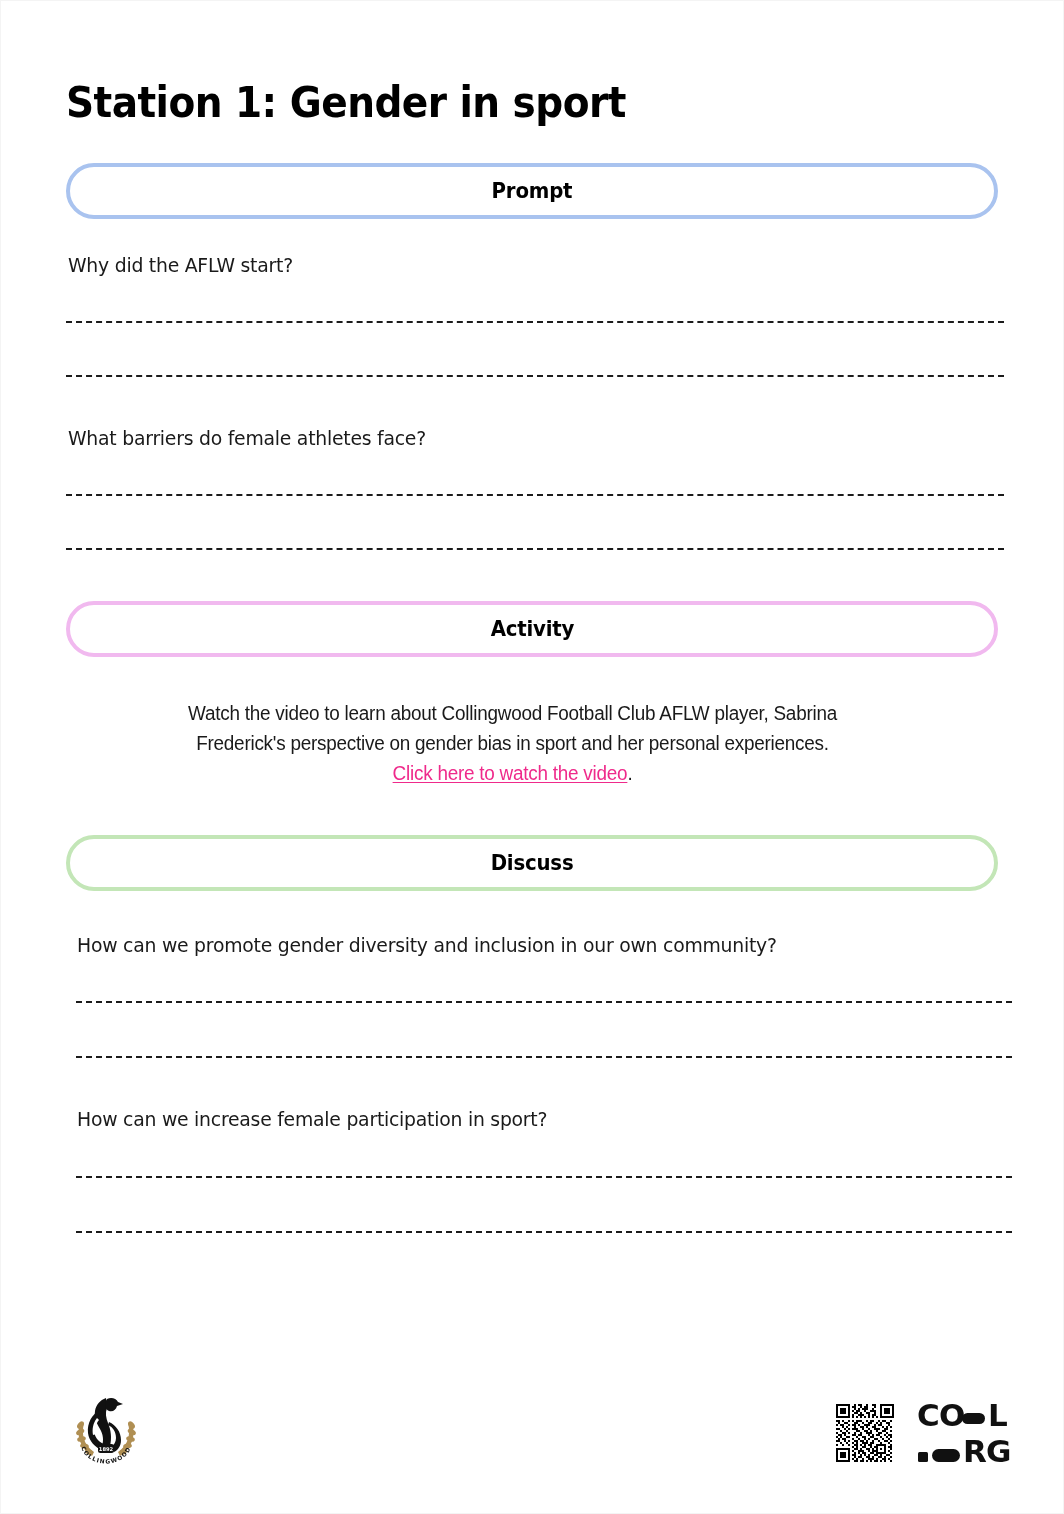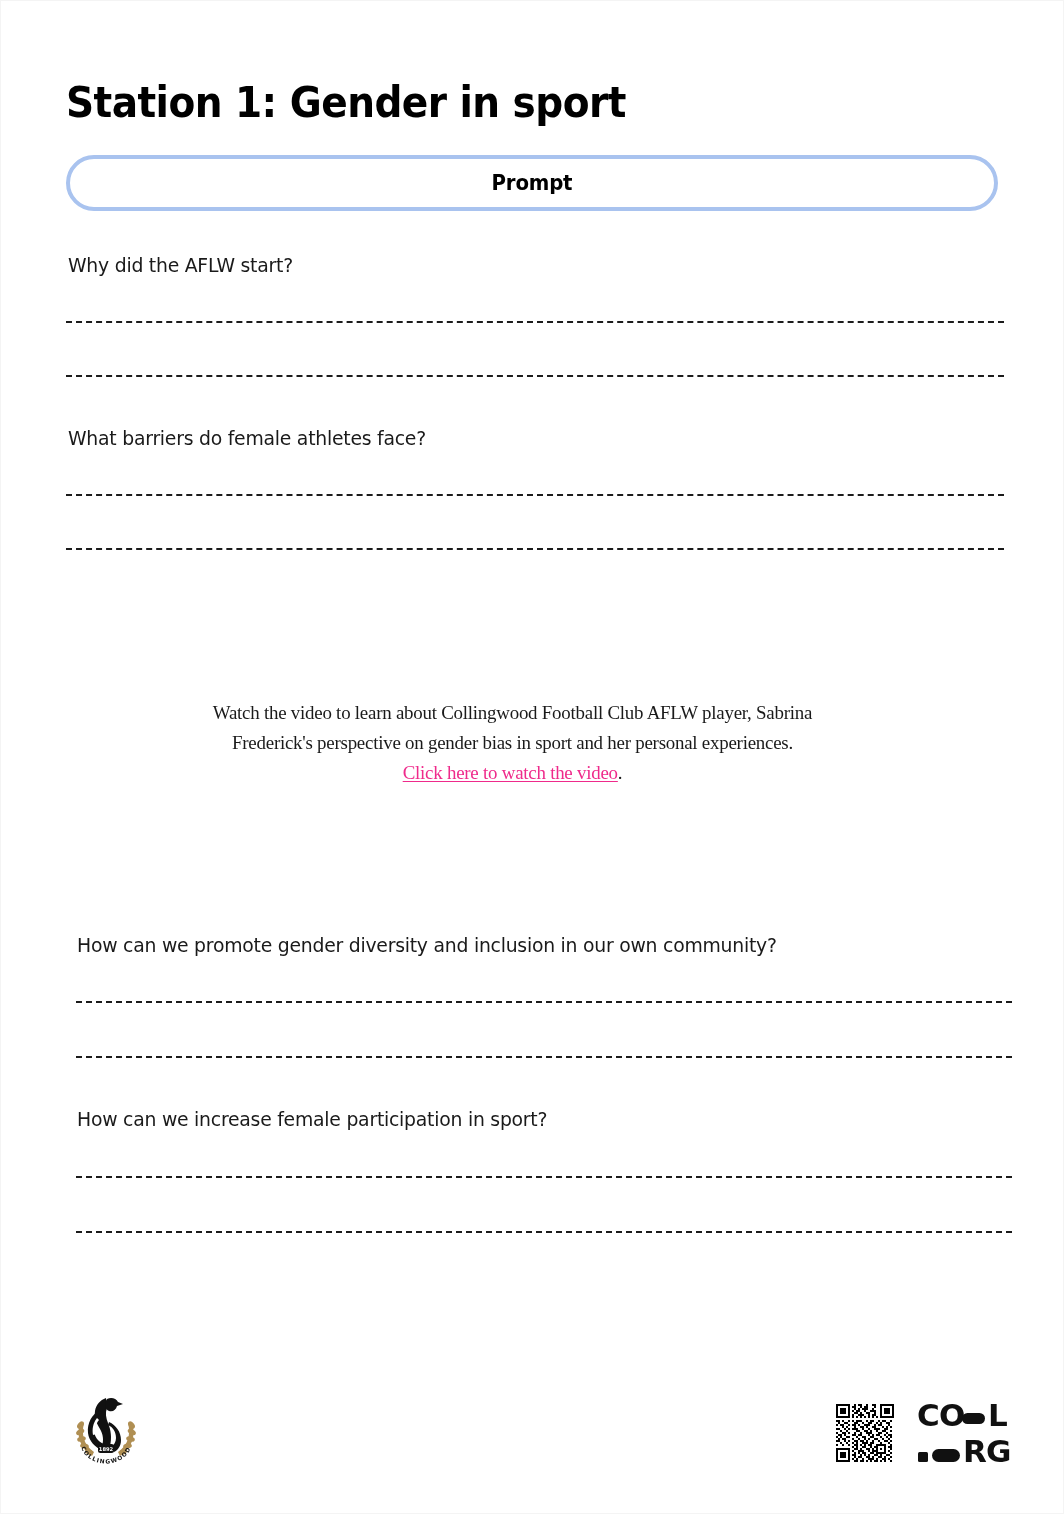--- a/index.html
+++ b/index.html
@@ -60,21 +60,21 @@
   }
   .pill-label {
     font-family: "DejaVu Sans", "Liberation Sans", sans-serif;
     font-weight: 700;
     font-size: 21px;
     color: #000000;
     transform: scaleX(0.94);
     letter-spacing: -0.2px;
   }
 
-  .pill-prompt   { top: 155px; border: 4px solid #a9c3ef; }
+  .pill-prompt   { top: 163px; border: 4px solid #a9c3ef; }
   .pill-activity { top: 601px; border: 4px solid #f1b9ef; }
   .pill-discuss  { top: 835px; border: 4px solid #c3e6b7; }
 
   .qtext {
     position: absolute;
     font-family: "DejaVu Sans", "Liberation Sans", sans-serif;
     font-size: 19.5px;
     font-weight: 400;
     color: #1a1a1a;
     letter-spacing: -0.25px;
@@ -86,21 +86,21 @@
   .wline {
     position: absolute;
     height: 0;
     border-top: 2px dashed #1b1b1b;
   }
 
   .bodytext {
     position: absolute;
     left: 76px;
     width: 900px;
-    font-family: Liberation Serif, serif;
+    font-family: Liberation Sans, sans-serif;
     font-size: 19.5px;
     line-height: 30px;
     color: #1a1a1a;
     letter-spacing: -0.25px;
   }
   .bodytext .ln {
     display: block;
     transform: scaleX(0.97);
     transform-origin: left center;
     white-space: nowrap;
@@ -154,27 +154,33 @@
   <div class="qtext" style="left:68px; top:254px;">Why did the AFLW start?</div>
 
   <div class="wline" style="left:66px; top:321px; width:938px;"></div>
   <div class="wline" style="left:66px; top:375px; width:938px;"></div>
 
   <div class="qtext" style="left:68px; top:427px;">What barriers do female athletes face?</div>
 
   <div class="wline" style="left:66px; top:494px; width:938px;"></div>
   <div class="wline" style="left:66px; top:548px; width:938px;"></div>
 
+  <div class="pill pill-activity">
+    <span class="pill-label">Activity</span>
+  </div>
 
   <div class="bodytext" style="top:698px;">
     <span class="ln">Watch the video to learn about Collingwood Football Club AFLW player, Sabrina</span>
     <span class="ln">Frederick's perspective on gender bias in sport and her personal experiences.</span>
     <span class="ln"><a class="vidlink" href="#">Click here to watch the video</a><span class="dot-after">.</span></span>
   </div>
 
+  <div class="pill pill-discuss">
+    <span class="pill-label">Discuss</span>
+  </div>
 
   <div class="qtext" style="left:77px; top:934px;">How can we promote gender diversity and inclusion in our own community?</div>
 
   <div class="wline" style="left:76px; top:1001px; width:936px; border-top-width:2px;"></div>
   <div class="wline" style="left:76px; top:1056px; width:936px; border-top-width:2px;"></div>
 
   <div class="qtext" style="left:77px; top:1108px;">How can we increase female participation in sport?</div>
 
   <div class="wline" style="left:76px; top:1176px; width:936px; border-top-width:2px;"></div>
   <div class="wline" style="left:76px; top:1231px; width:936px; border-top-width:2px;"></div>

